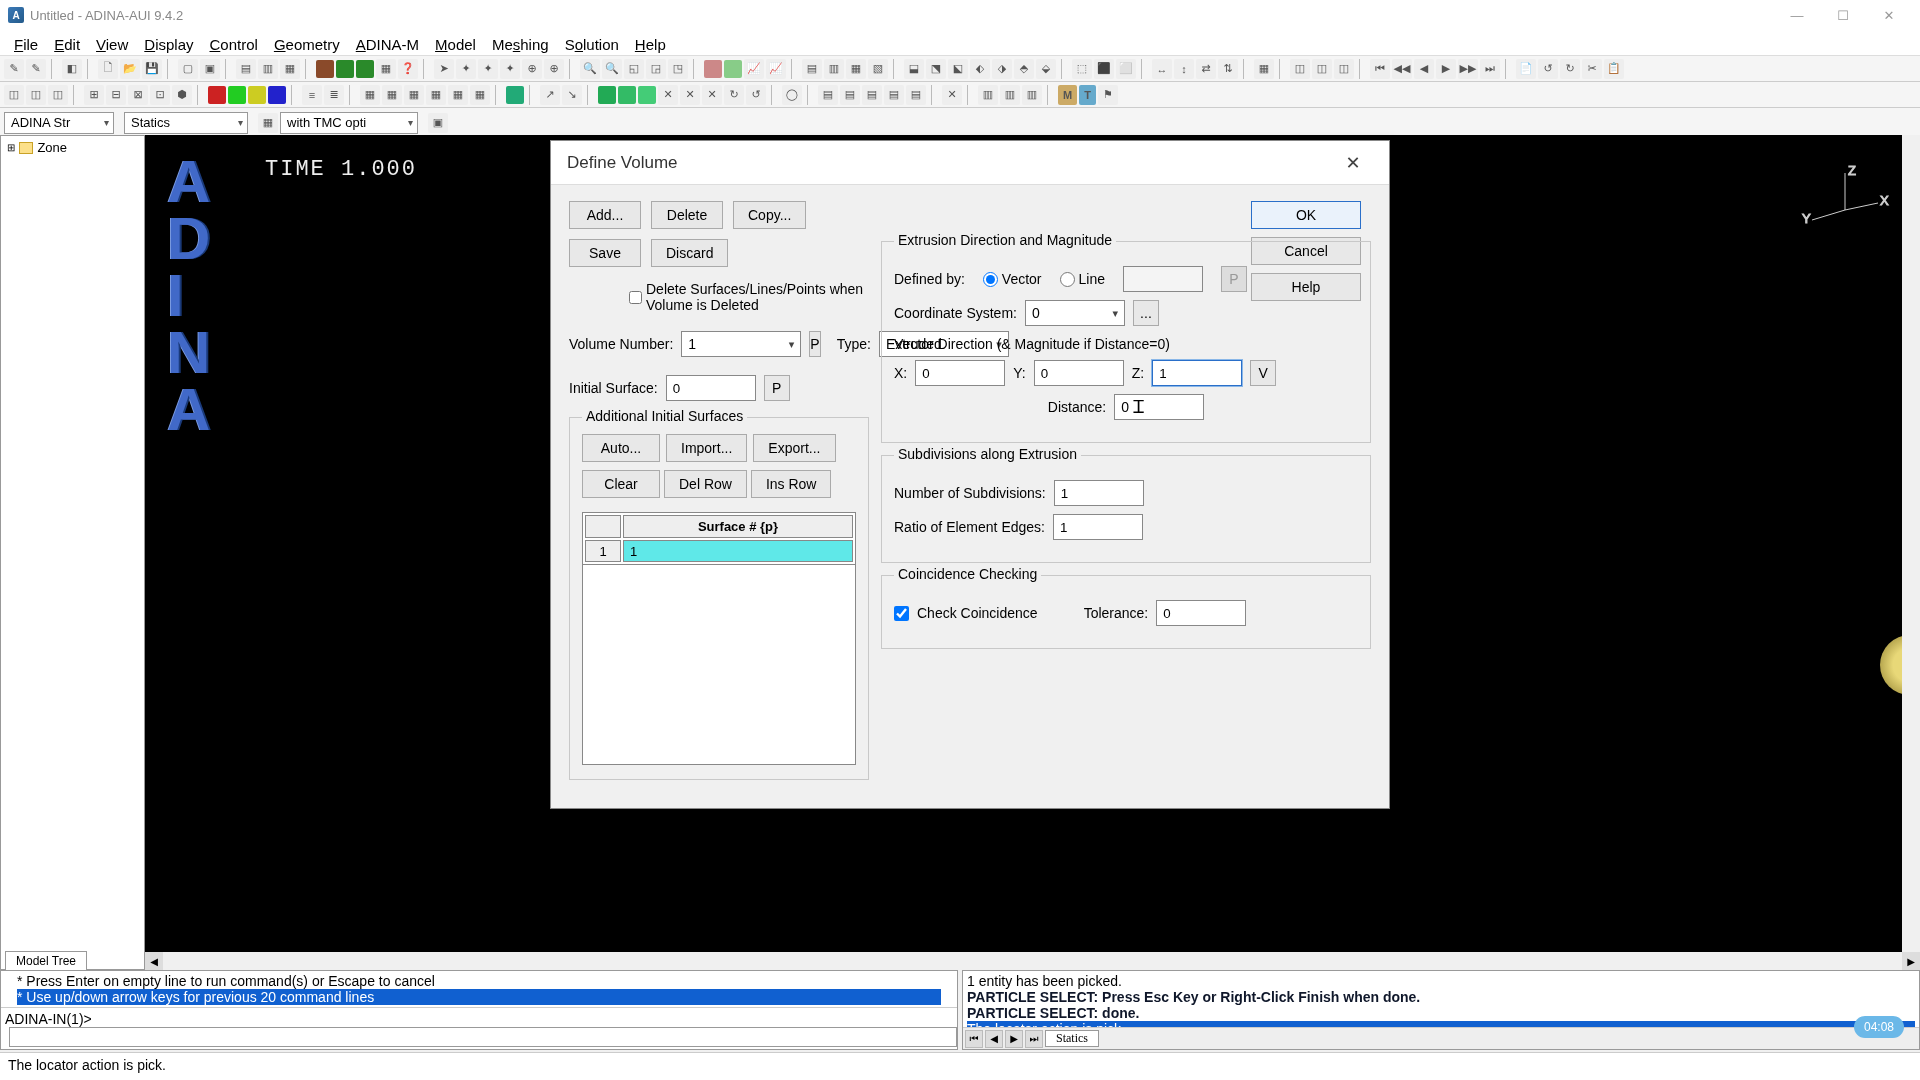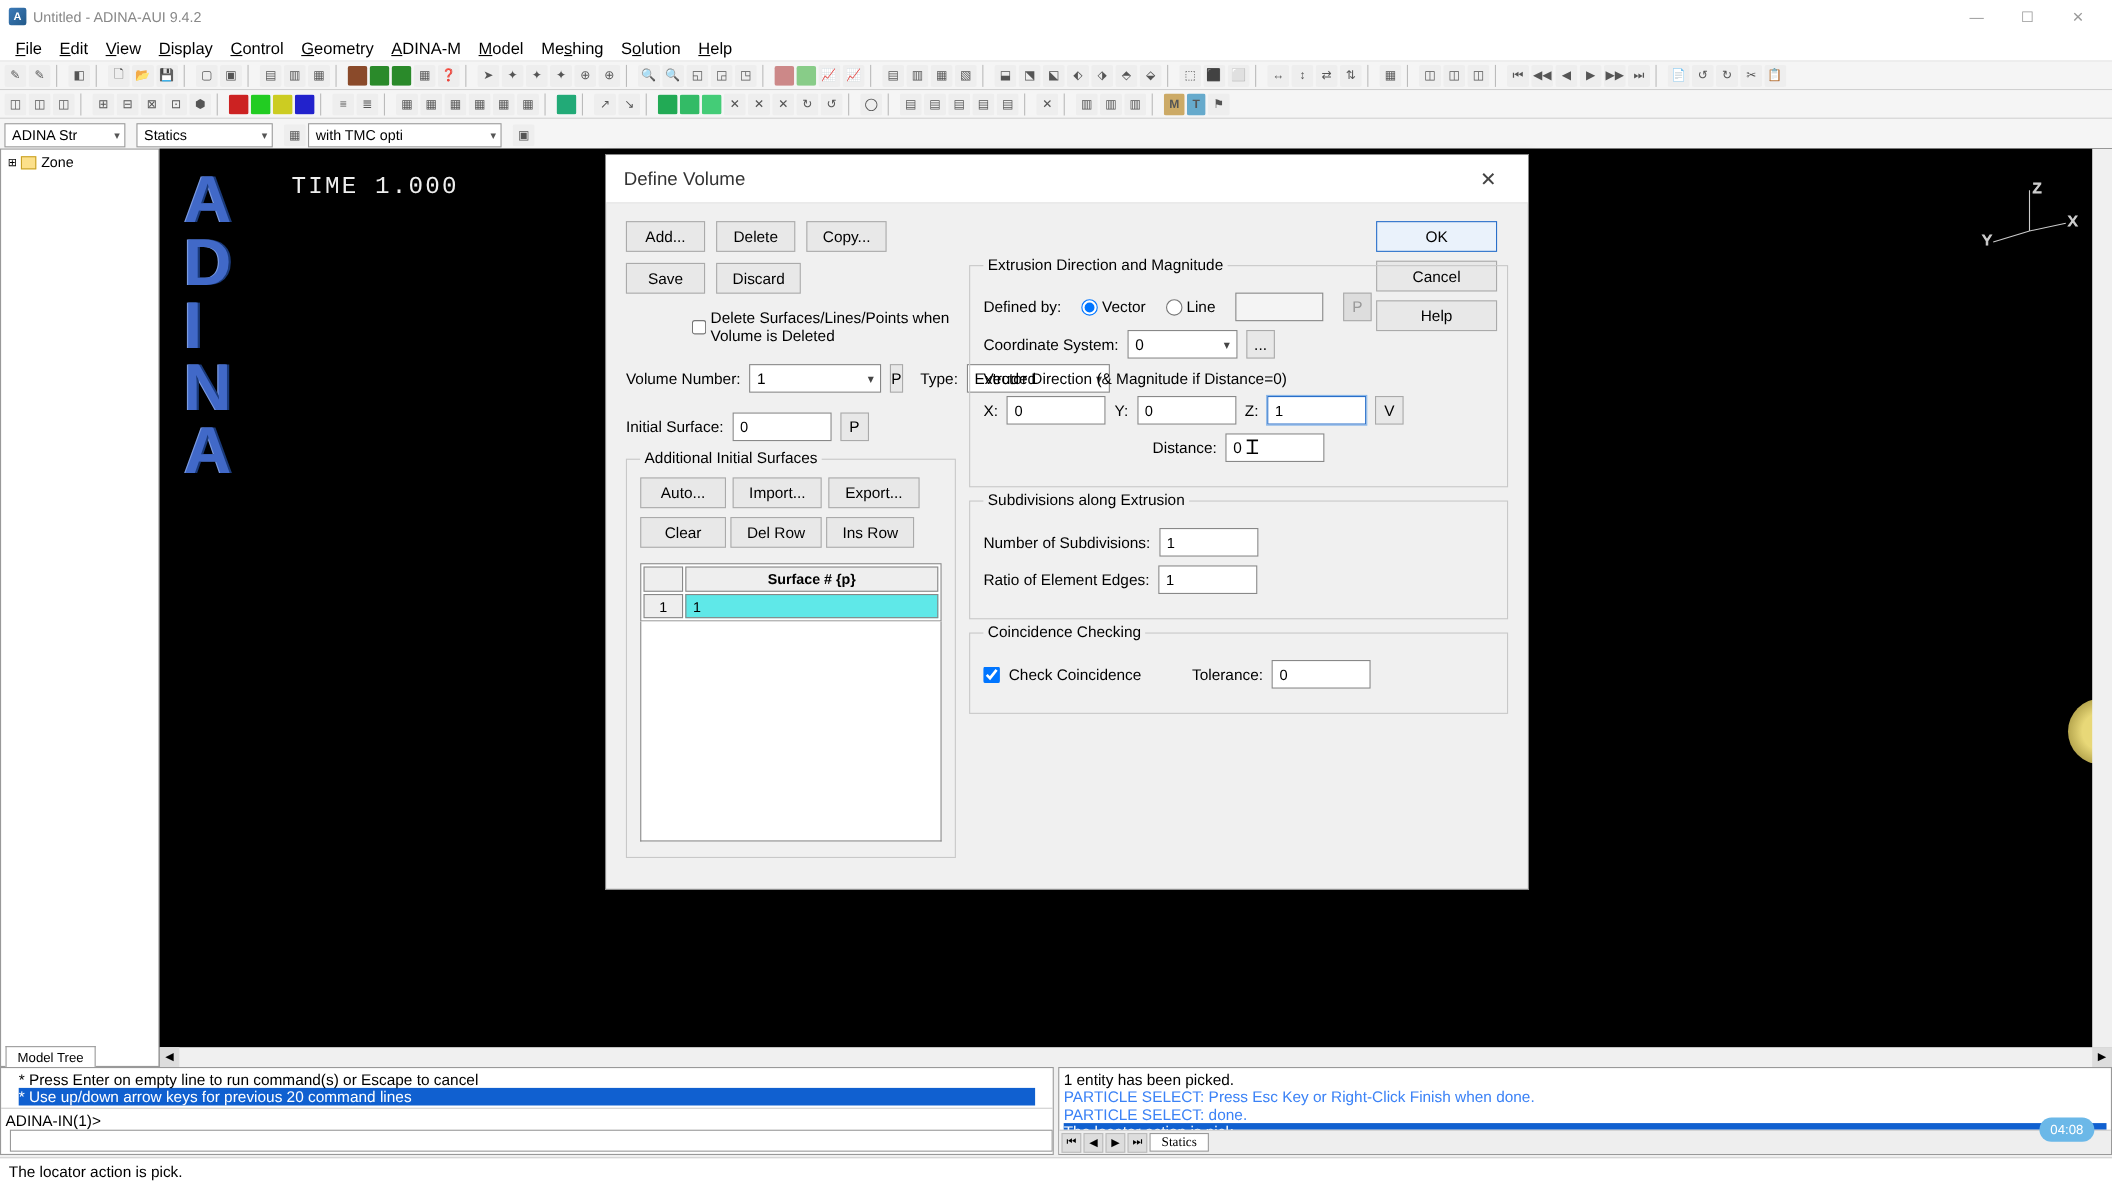--- a/index.html
+++ b/index.html
@@ -44,21 +44,21 @@
 
 
 .bottom-panels { position:absolute; left:0; right:0; bottom:30px; height:80px; display:flex; gap:4px; background:#f0f0f0;}
 .console-left { flex:1; border:1px solid #999; background:#fff; font-family:"Courier New",monospace; font-size:14px; position:relative;}
 .console-left .cl-lines { padding:2px 16px;}
 .console-left .hl { background:#1060d0; color:#fff;}
 .console-left .input-row { border-top:1px solid #ccc; padding:0 4px; display:flex; align-items:center; height:22px;}
 .console-left .cli-input { flex:1; height:20px; border:1px solid #999; margin-left:4px; background:#fff;}
 .console-right { flex:1; border:1px solid #999; background:#fff; font-family:"Courier New",monospace; font-size:14px; position:relative;}
 .console-right .cr-lines { padding:2px 4px;}
-.console-right .red { color:#3b82f6; font-weight:normal;}
+.console-right .red { color:#0f172a; font-weight:bold;}
 .console-right .hl { background:#1060d0; color:#fff;}
 .console-right .tabs { position:absolute; bottom:0; left:0; right:0; height:22px; background:#eee; display:flex; align-items:center; gap:2px; padding:0 2px; border-top:1px solid #ccc;}
 .console-right .tabs .nav{width:18px;height:18px;background:#ddd;display:inline-flex;align-items:center;justify-content:center;font-size:10px;border:1px solid #bbb;}
 .console-right .tabs .tab{ background:#fff; border:1px solid #999; padding:0 10px; font-family:"Segoe UI"; font-size:12px;}
 
 
 .statusbar { position:absolute; bottom:0; left:0; right:0; height:28px; background:#fff; border-top:1px solid #ccc; padding:4px 8px; font-size:14px;}
 
 
 .dialog { position:absolute; top:140px; left:550px; width:840px; background:#f0f0f0; border:1px solid #888; box-shadow: 4px 4px 12px rgba(0,0,0,.3); font-size:14px;}
@@ -269,21 +269,21 @@
   <span class="tbtn wide" style="background:#6ac;font-weight:bold">T</span>
   <span class="tbtn">⚑</span>
 </div>
 
 <div class="toolbar-row" style="height:30px;">
   <span class="combo" style="width:110px">ADINA Str</span>
   <span style="width:6px"></span>
   <span class="combo" style="width:124px">Statics</span>
   <span style="width:6px"></span>
   <span class="tbtn">▦</span>
-  <span class="combo" style="width:176px">with TMC opti</span>
+  <span class="combo" style="width:138px">with TMC opti</span>
   <span style="width:6px"></span>
   <span class="tbtn">▣</span>
 </div>
 
 <div class="main-area">
   <div class="tree-panel">
     <div class="tree-body">
       <div class="tree-item">
         <span class="tree-toggle">⊞</span>
         <span class="tree-icon"></span>

